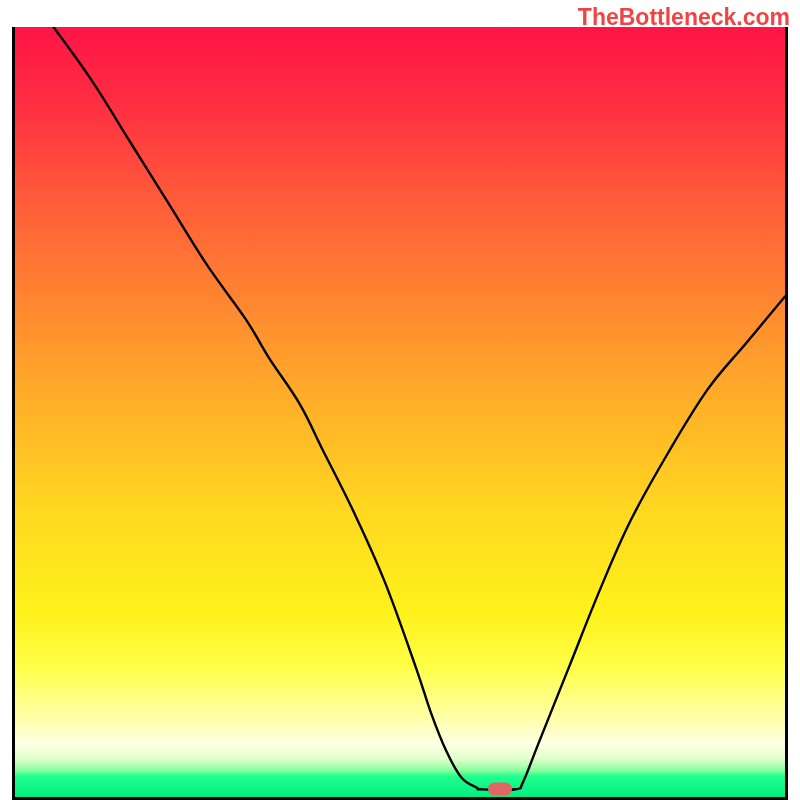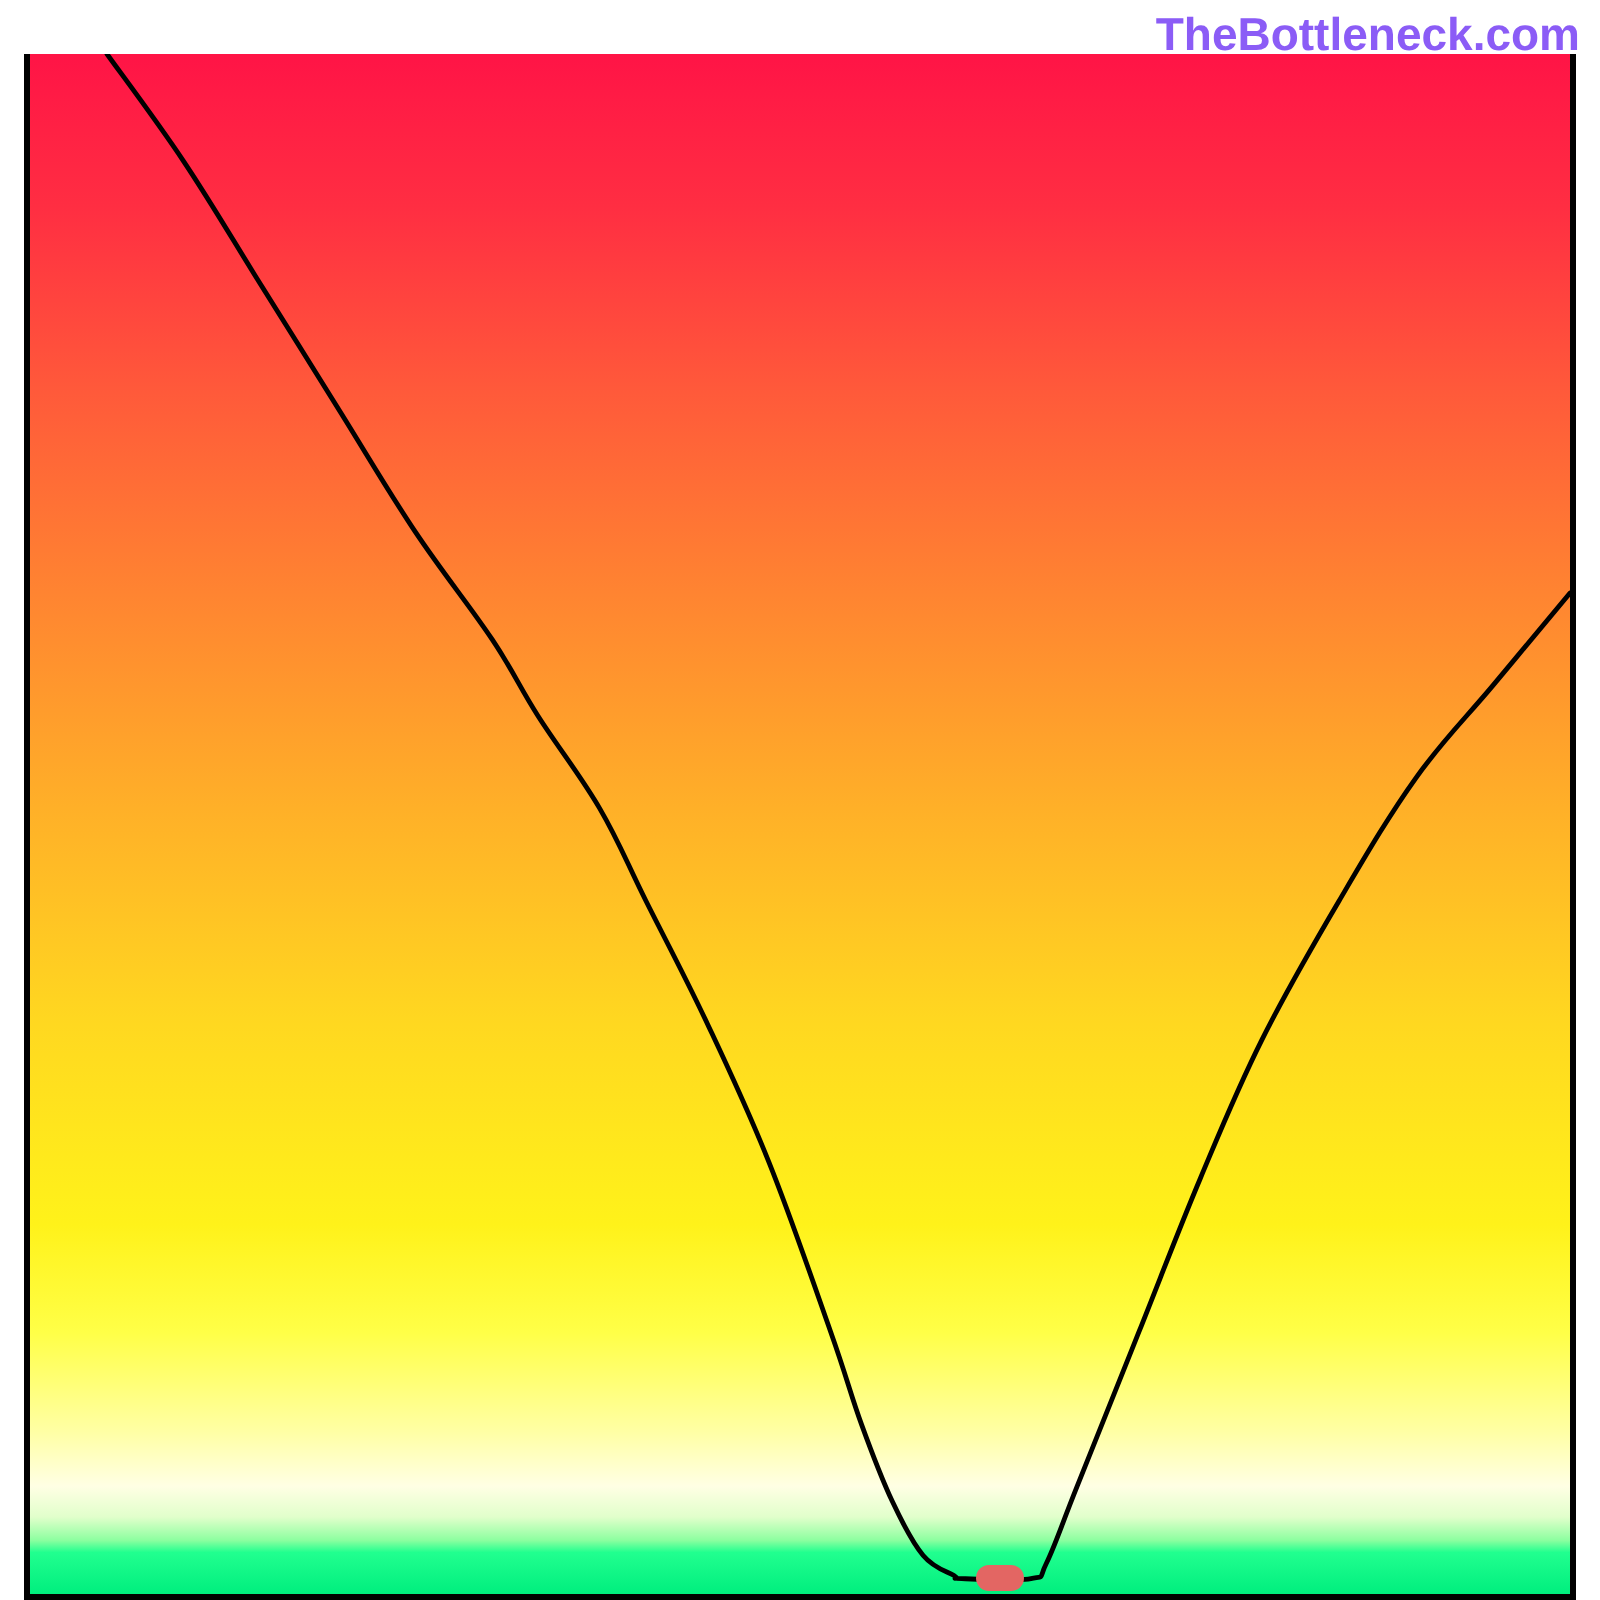--- a/index.html
+++ b/index.html
@@ -10,21 +10,21 @@
     height: 800px;
     position: relative;
     font-family: Arial, Helvetica, sans-serif;
   }
   .watermark {
     position: absolute;
     top: 4px;
     right: 10px;
     font-size: 23px;
     font-weight: bold;
-    color: #8b5cf6;
+    color: #ef4444;
     z-index: 10;
   }
   .plot {
     position: absolute;
     top: 27px;
     left: 12px;
     width: 776px;
     height: 773px;
     background: #000000;
   }

